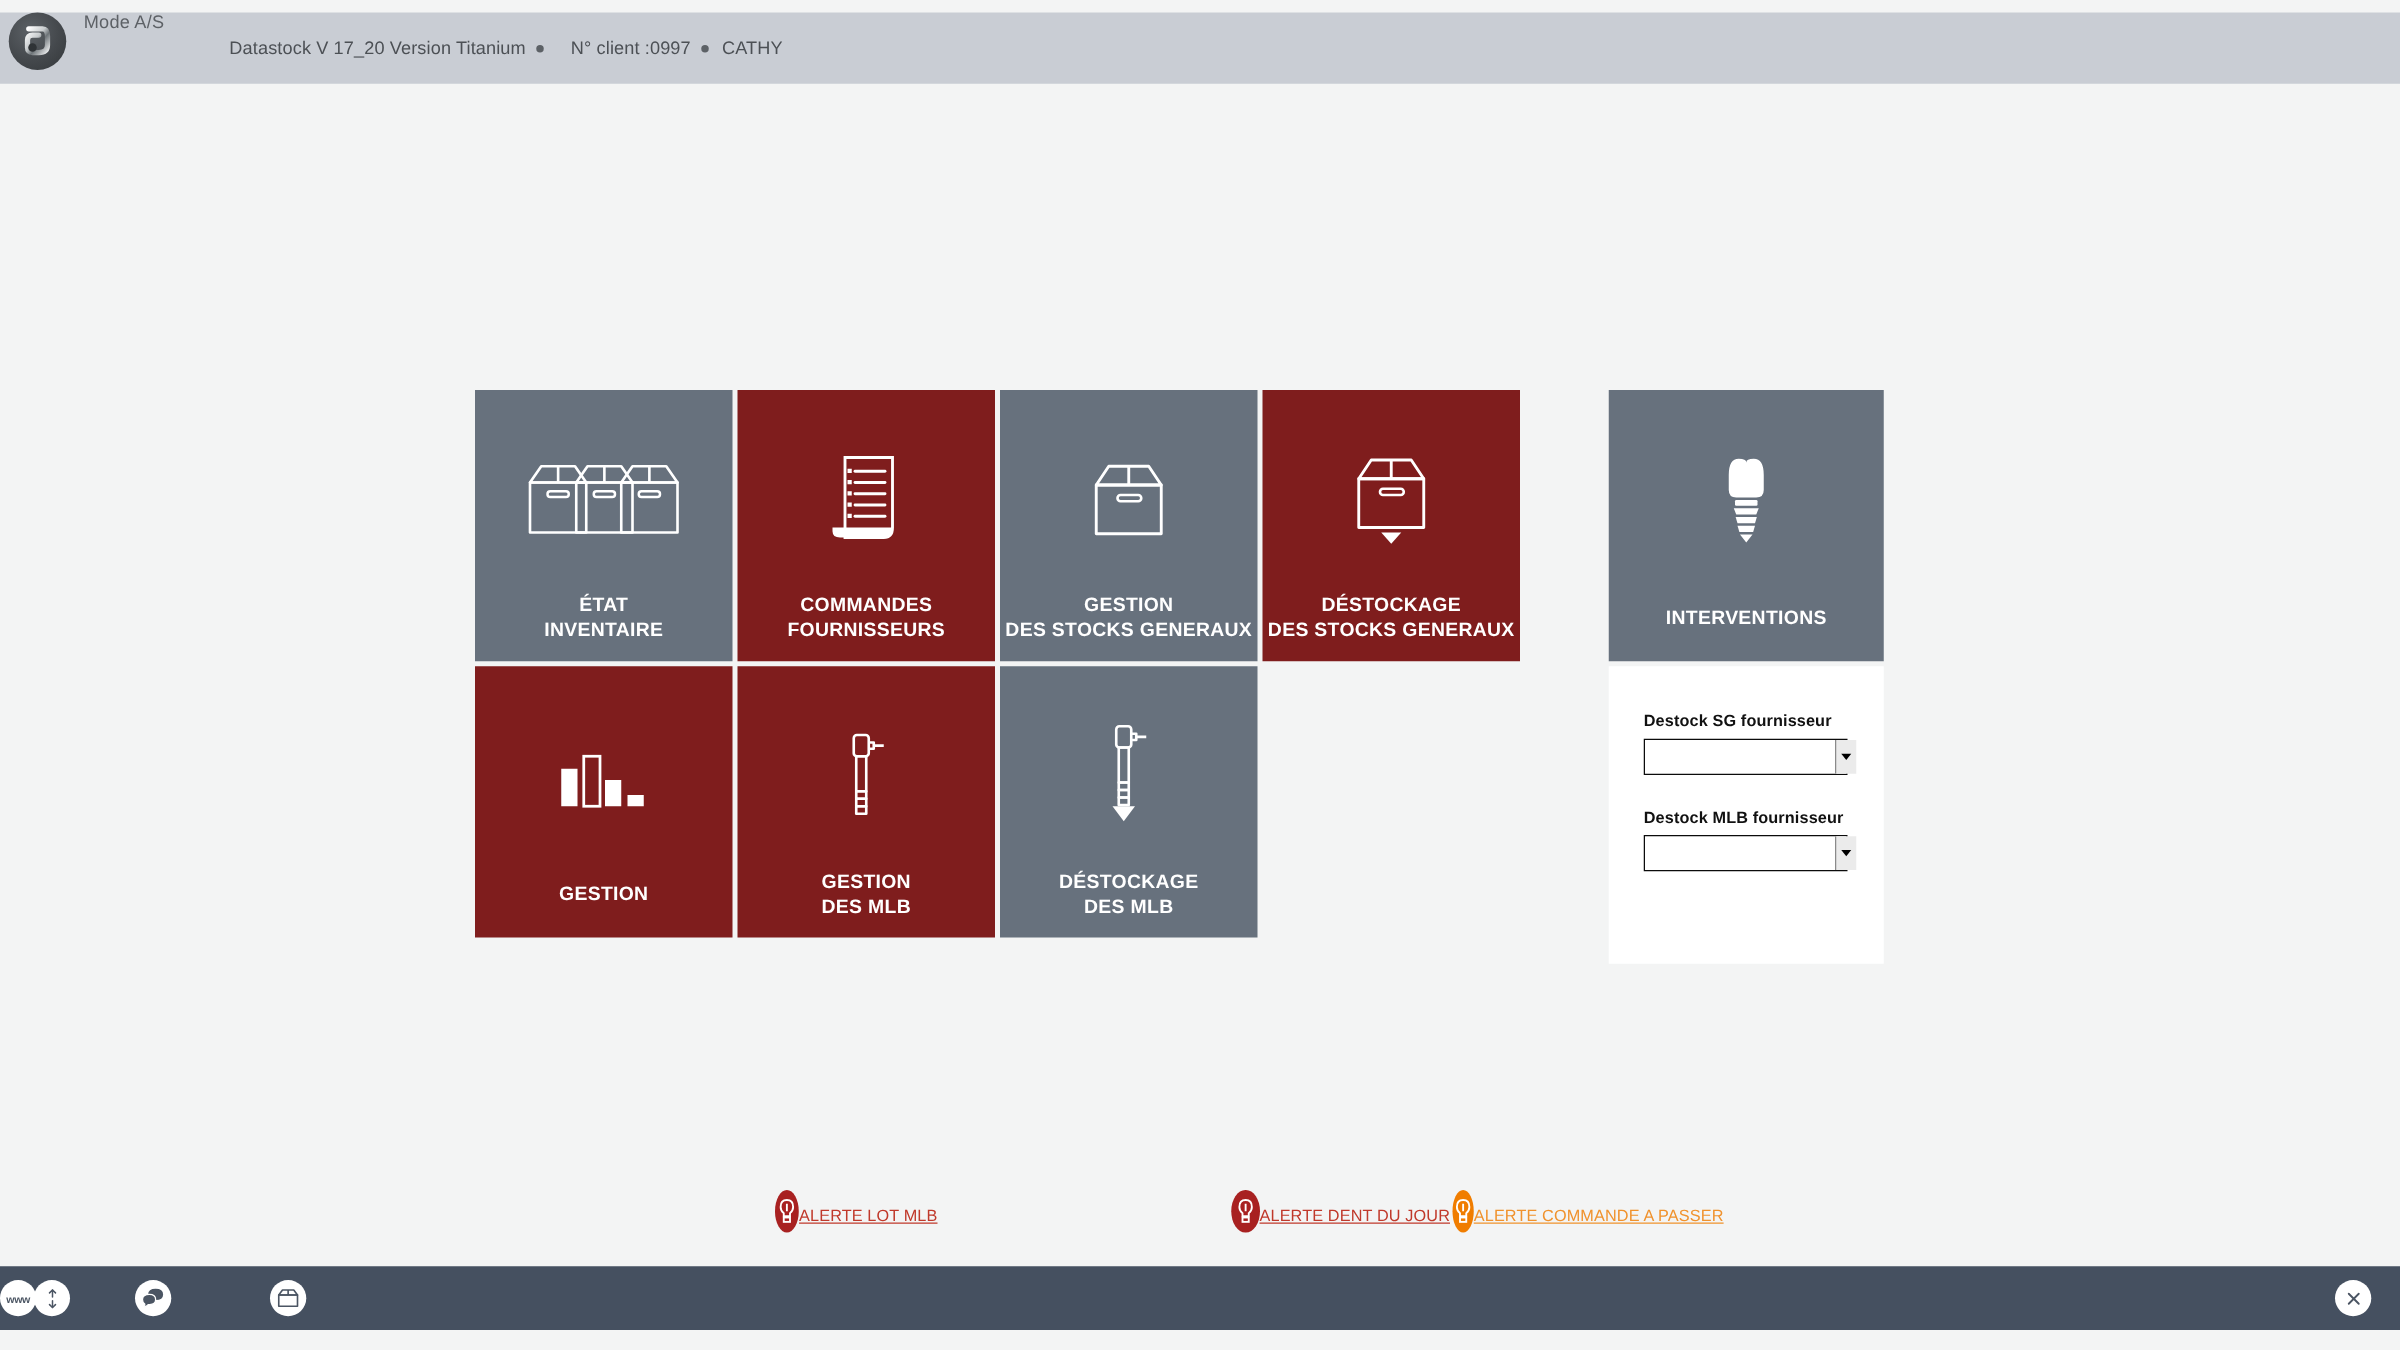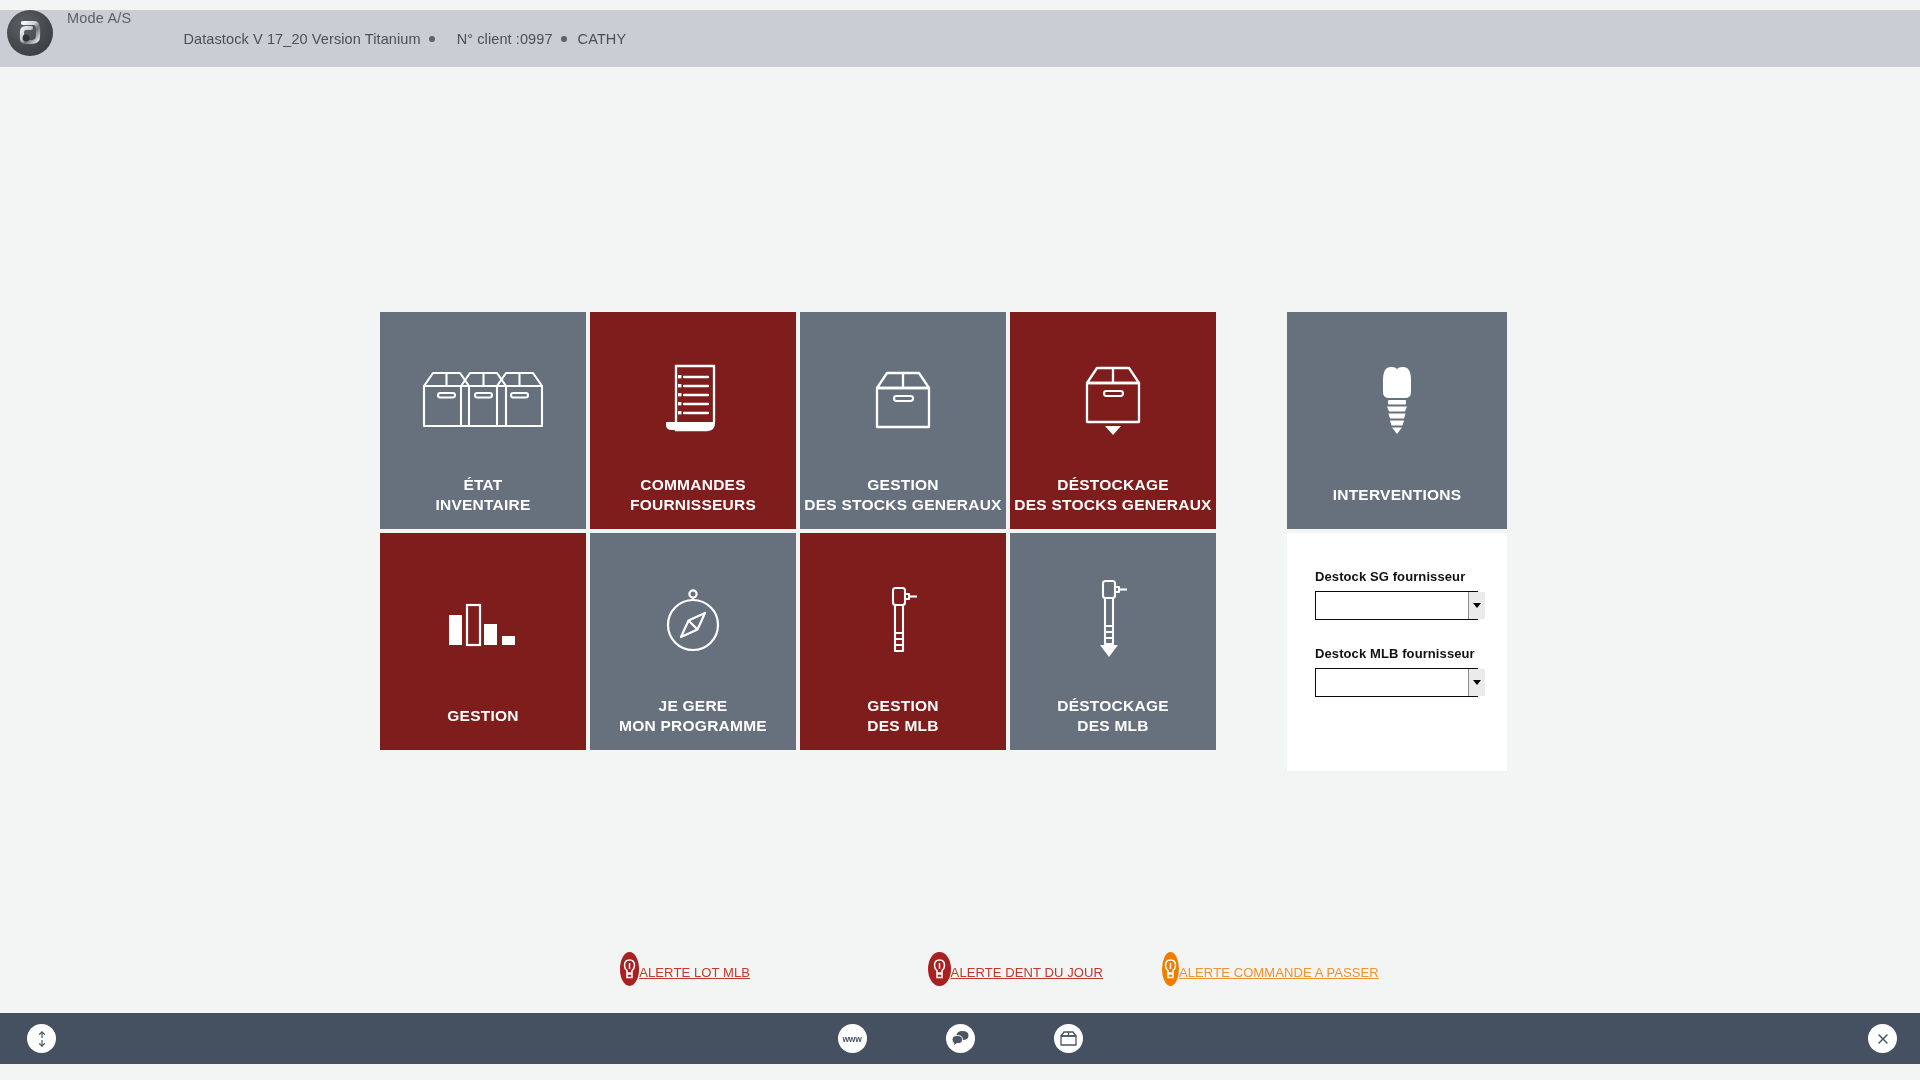--- a/index.html
+++ b/index.html
@@ -150,21 +150,21 @@
   }
   .tb-circle {
     width: 29px; height: 29px; border-radius: 50%;
     background: #ffffff;
     display: flex; align-items: center; justify-content: center;
     cursor: pointer; flex: none;
   }
   #tb-updown { margin-left: 27px; }
   #tb-center {
     position: absolute; left: 0; right: 0;
-    display: flex; justify-content: center; align-items: center;
+    display: flex; align-items: center;
     gap: 79px;
   }
   #tb-close { position: absolute; right: 23px; }
   .tb-www {
     font-size: 8.5px; font-weight: bold; color: #4b5563;
     letter-spacing: -.3px; font-family: "Liberation Sans", sans-serif;
   }
 </style>
 </head>
 <body>
@@ -301,37 +301,20 @@
                 <rect x="55" y="45" width="13" height="9"></rect>
               </g>
               <rect x="20" y="14" width="13" height="40" fill="none" stroke="#fff" stroke-width="2.2"></rect>
             </svg>
           </div>
           <div class="tile-label single">
             <div>GESTION</div>
           </div>
         </div>
 
-        <div class="tile light">
-          <div class="tile-icon">
-            <svg width="66" height="74" viewBox="0 0 66 74">
-              <g fill="none" stroke="#fff" stroke-width="2.2">
-                <circle cx="33" cy="41" r="25"></circle>
-                <circle cx="33" cy="10" r="3.6"></circle>
-                <line x1="33" y1="13.6" x2="33" y2="16"></line>
-                <path d="M45 29 L37.5 45.5 L21 53 L28.5 36.5 Z" stroke-linejoin="round"></path>
-                <line x1="28.5" y1="36.5" x2="37.5" y2="45.5"></line>
-              </g>
-            </svg>
-          </div>
-          <div class="tile-label">
-            <div>JE GERE</div>
-            <div>MON PROGRAMME</div>
-          </div>
-        </div>
 
         <div class="tile dark">
           <div class="tile-icon">
             <svg width="40" height="74" viewBox="0 0 40 74">
               <g fill="none" stroke="#fff" stroke-width="2.1" stroke-linejoin="round">
                 <rect x="10" y="4" width="12" height="17" rx="2.5"></rect>
                 <path d="M22 10 L26 10 L26 15 L22 15"></path>
                 <line x1="26" y1="12.5" x2="34" y2="12.5"></line>
                 <rect x="12" y="21" width="8" height="28"></rect>
                 <rect x="12" y="49" width="8" height="6"></rect>
@@ -422,21 +405,21 @@
         <g fill="none" stroke="#fff" stroke-width="1.5">
           <path d="M8.5 2 Q13.5 2 13.5 7.5 Q13.5 10.5 11 12.5 L11 15 L6 15 L6 12.5 Q3.5 10.5 3.5 7.5 Q3.5 2 8.5 2 Z"></path>
           <line x1="8.5" y1="5" x2="8.5" y2="11"></line>
           <rect x="6" y="16" width="5" height="3.5"></rect>
         </g>
       </svg>
     </div>
     <div class="alert-text" style="color:#c0392b;">ALERTE LOT MLB</div>
   </div>
 
-  <div class="alert" style="left:928px; width:175px;">
+  <div class="alert" style="left:985px; width:175px;">
     <div class="alert-bulb" style="background:#a82121;">
       <svg width="17" height="22" viewBox="0 0 17 22">
         <g fill="none" stroke="#fff" stroke-width="1.5">
           <path d="M8.5 2 Q13.5 2 13.5 7.5 Q13.5 10.5 11 12.5 L11 15 L6 15 L6 12.5 Q3.5 10.5 3.5 7.5 Q3.5 2 8.5 2 Z"></path>
           <line x1="8.5" y1="5" x2="8.5" y2="11"></line>
           <rect x="6" y="16" width="5" height="3.5"></rect>
         </g>
       </svg>
     </div>
     <div class="alert-text" style="color:#c0392b;">ALERTE DENT DU JOUR</div>

